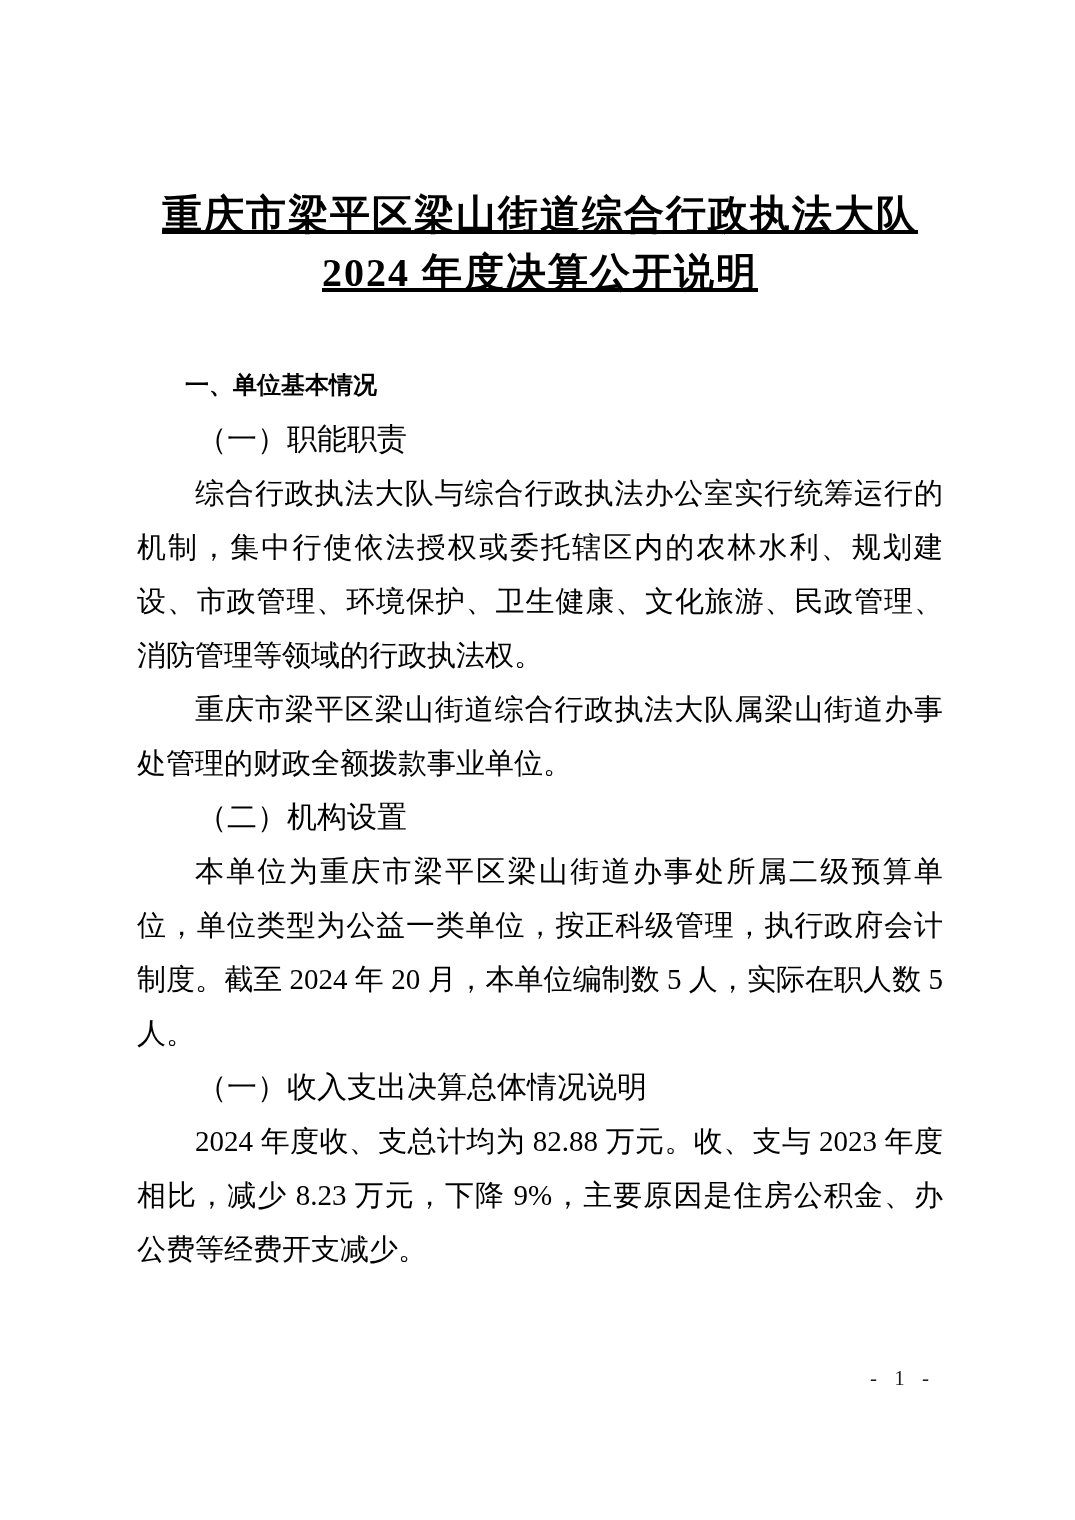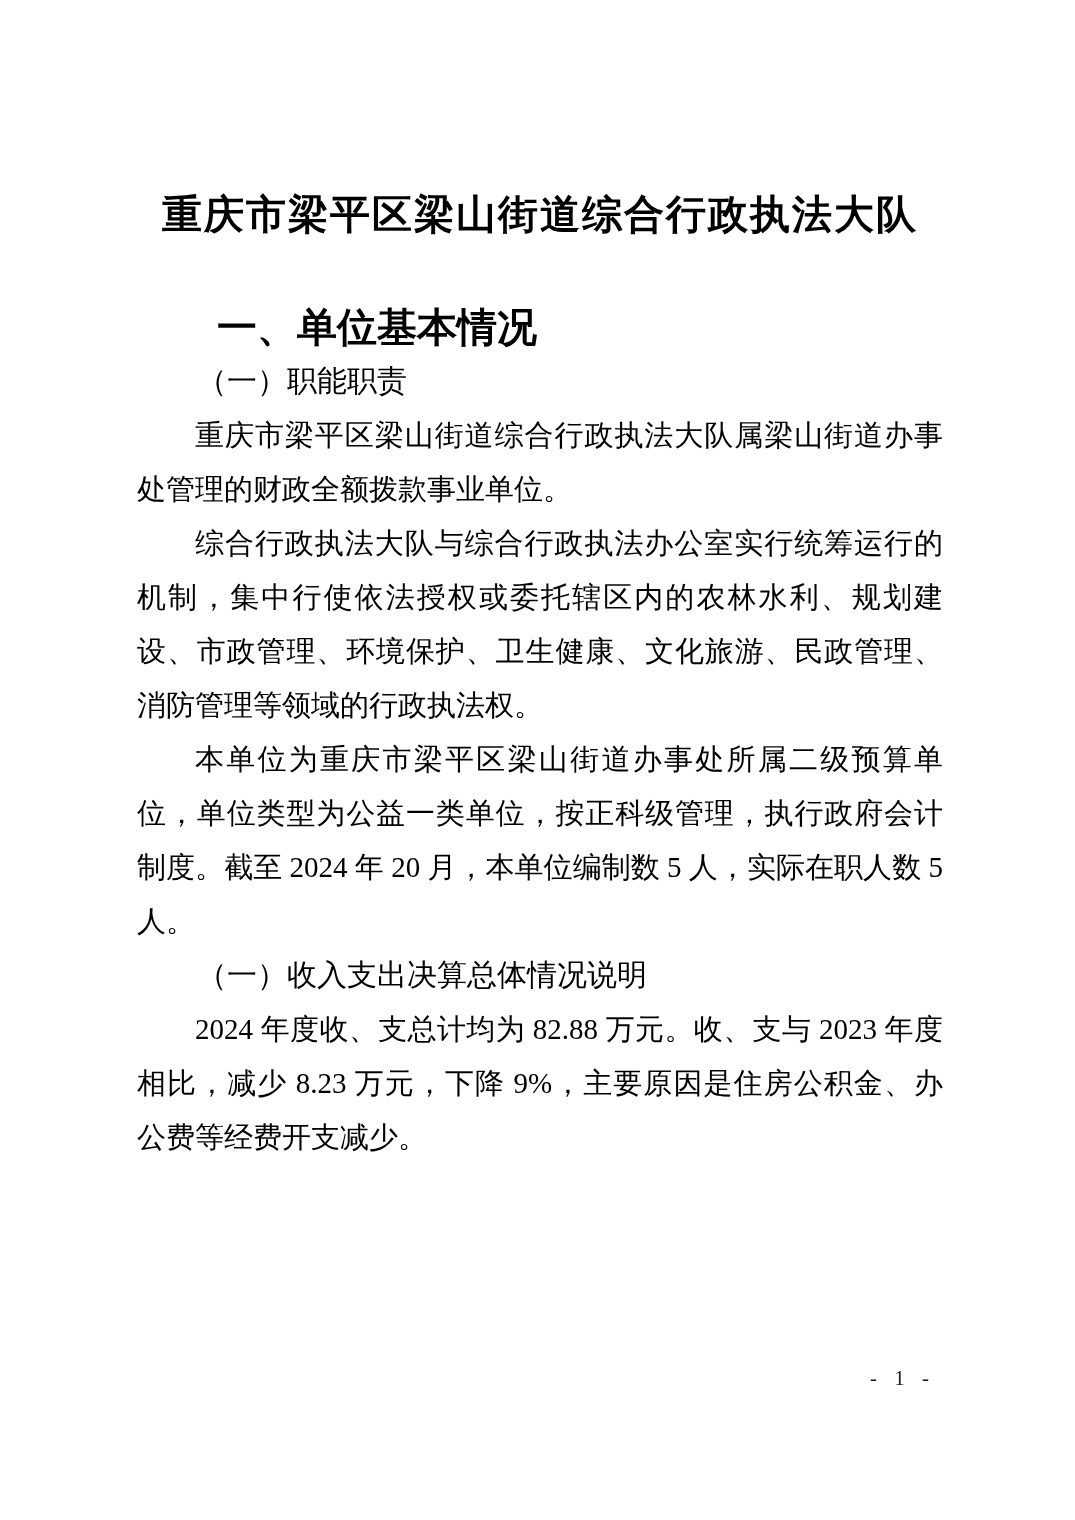--- a/index.html
+++ b/index.html
@@ -34,24 +34,25 @@
     text-align: center;
     font-family: "Liberation Serif", "DejaVu Serif", serif;
     font-size: 40px;
     font-weight: bold;
     line-height: 58px;
     letter-spacing: 2px;
     margin-bottom: 56px;
   }
   .title-line {
     display: block;
+    text-decoration: underline;
   }
   .section-heading {
     font-family: "Liberation Sans", "DejaVu Sans", sans-serif;
-    font-size: 40px;
+    font-size: 24px;
     font-weight: bold;
     line-height: 54px;
     text-indent: 2em;
   }
   .sub-heading {
     font-family: Liberation Serif, serif;
     font-size: 30px;
     font-weight: normal;
     line-height: 54px;
     text-indent: 2em;
@@ -75,30 +76,32 @@
   }
 </style>
 </head>
 <body>
 
 <div class="page">
   <div class="content">
 
     <h1 class="doc-title">
       <span class="title-line">重庆市梁平区梁山街道综合行政执法大队</span>
+      <span class="title-line">2024 年度决算公开说明</span>
     </h1>
 
     <h2 class="section-heading">一、单位基本情况</h2>
 
     <h3 class="sub-heading">（一）职能职责</h3>
 
+    <p class="para">综合行政执法大队与综合行政执法办公室实行统筹运行的机制，集中行使依法授权或委托辖区内的农林水利、规划建设、市政管理、环境保护、卫生健康、文化旅游、民政管理、消防管理等领域的行政执法权。</p>
+
     <p class="para">重庆市梁平区梁山街道综合行政执法大队属梁山街道办事处管理的财政全额拨款事业单位。</p>
 
-    <p class="para">综合行政执法大队与综合行政执法办公室实行统筹运行的机制，集中行使依法授权或委托辖区内的农林水利、规划建设、市政管理、环境保护、卫生健康、文化旅游、民政管理、消防管理等领域的行政执法权。</p>
-
+    <h3 class="sub-heading">（二）机构设置</h3>
 
     <p class="para">本单位为重庆市梁平区梁山街道办事处所属二级预算单位，单位类型为公益一类单位，按正科级管理，执行政府会计制度。截至 2024 年 20 月，本单位编制数 5 人，实际在职人数 5 人。</p>
 
 
     <h3 class="sub-heading">（一）收入支出决算总体情况说明</h3>
 
     <p class="para">2024 年度收、支总计均为 82.88 万元。收、支与 2023 年度相比，减少 8.23 万元，下降 9%，主要原因是住房公积金、办公费等经费开支减少。</p>
 
   </div>
 

